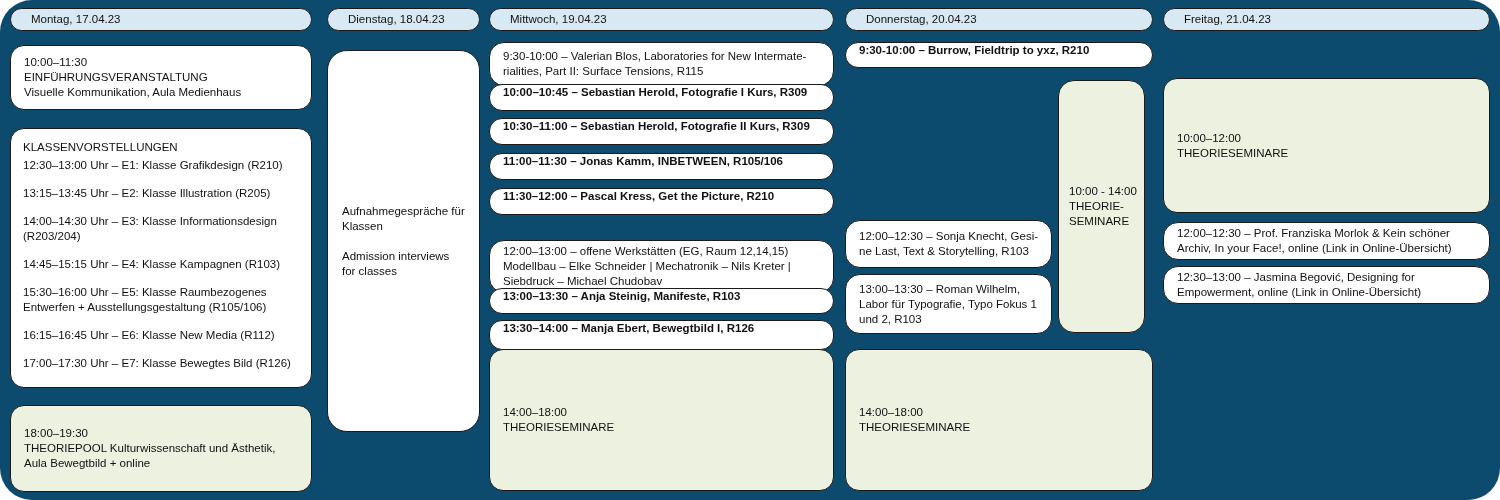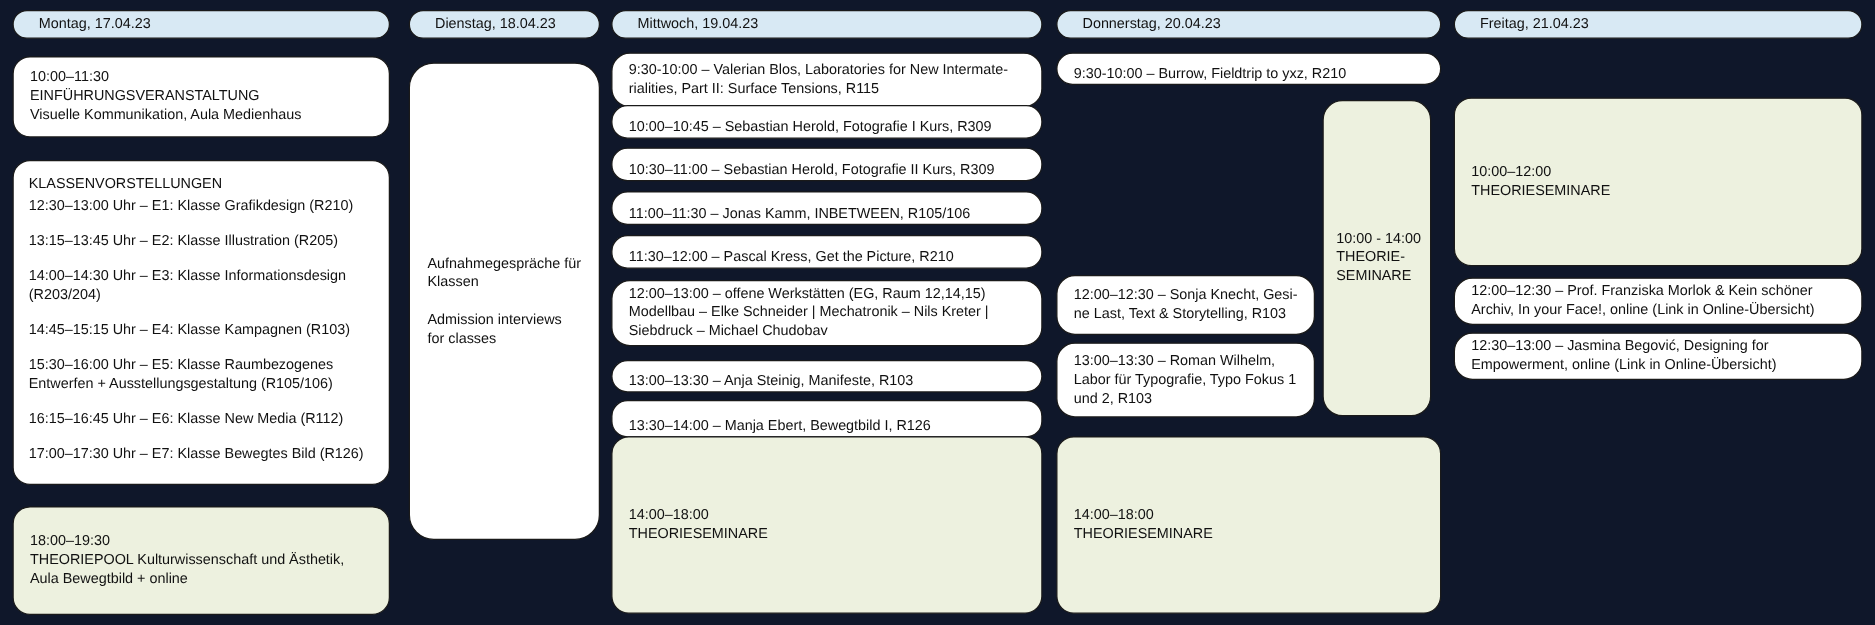--- a/index.html
+++ b/index.html
@@ -1,31 +1,32 @@
 <!DOCTYPE html>
 <html><head>
 <meta charset="utf-8">
 <style>
   html,body{margin:0;padding:0;background:#fff;}
   .canvas{
-    position:relative;width:1500px;height:500px;background:#0f172a;
+    position:relative;width:1500px;height:500px;background:#0c4a6e;
     font-family:"Liberation Sans",sans-serif;font-size:11.5px;line-height:15px;color:#111;
     overflow:hidden;
+    border-radius:32px;
   }
   .pill{
     position:absolute;height:23px;box-sizing:border-box;
     border:1px solid #1a1a1a;border-radius:12px;background:#d8e9f4;
     display:flex;align-items:center;padding-left:20px;
   }
   .box{
     position:absolute;box-sizing:border-box;
     border:1px solid #1a1a1a;border-radius:14px;background:#ffffff;
   }
   .green{background:#edf1df;}
-  .event{display:flex;align-items:flex-end;padding:0 13px;border-radius:13px;}
+  .event{display:flex;align-items:flex-start;padding:0 13px;border-radius:13px;font-weight:bold;}
   .vcenter{display:flex;flex-direction:column;justify-content:center;padding:0 13px;}
   .padtop{padding:11px 12px;}
   .p0{margin:0;}
   .item{margin:0 0 13px 0;}
   .item:last-child{margin-bottom:0;}
   .heading{margin:0 0 3px 0;}
   .gap{height:15px;}
 </style>
 </head>
 <body>
@@ -86,21 +87,21 @@
   </div>
   <div class="box event" style="left:489px;top:118px;width:345px;height:27px;">
     <span>10:30–11:00 – Sebastian Herold, Fotografie II Kurs, R309</span>
   </div>
   <div class="box event" style="left:489px;top:153px;width:345px;height:27px;">
     <span>11:00–11:30 – Jonas Kamm, INBETWEEN, R105/106</span>
   </div>
   <div class="box event" style="left:489px;top:188px;width:345px;height:27px;">
     <span>11:30–12:00 – Pascal Kress, Get the Picture, R210</span>
   </div>
-  <div class="box vcenter" style="left:489px;top:224px;width:345px;height:53px;border-radius:15px;">
+  <div class="box vcenter" style="left:489px;top:240px;width:345px;height:53px;border-radius:15px;">
     <div class="p0">12:00–13:00 – offene Werkstätten (EG, Raum 12,14,15)</div>
     <div class="p0">Modellbau – Elke Schneider | Mechatronik – Nils Kreter |</div>
     <div class="p0">Siebdruck – Michael Chudobav</div>
   </div>
   <div class="box event" style="left:489px;top:288px;width:345px;height:26px;">
     <span>13:00–13:30 – Anja Steinig, Manifeste, R103</span>
   </div>
   <div class="box event" style="left:489px;top:320px;width:345px;height:30px;">
     <span>13:30–14:00 – Manja Ebert, Bewegtbild I, R126</span>
   </div>

